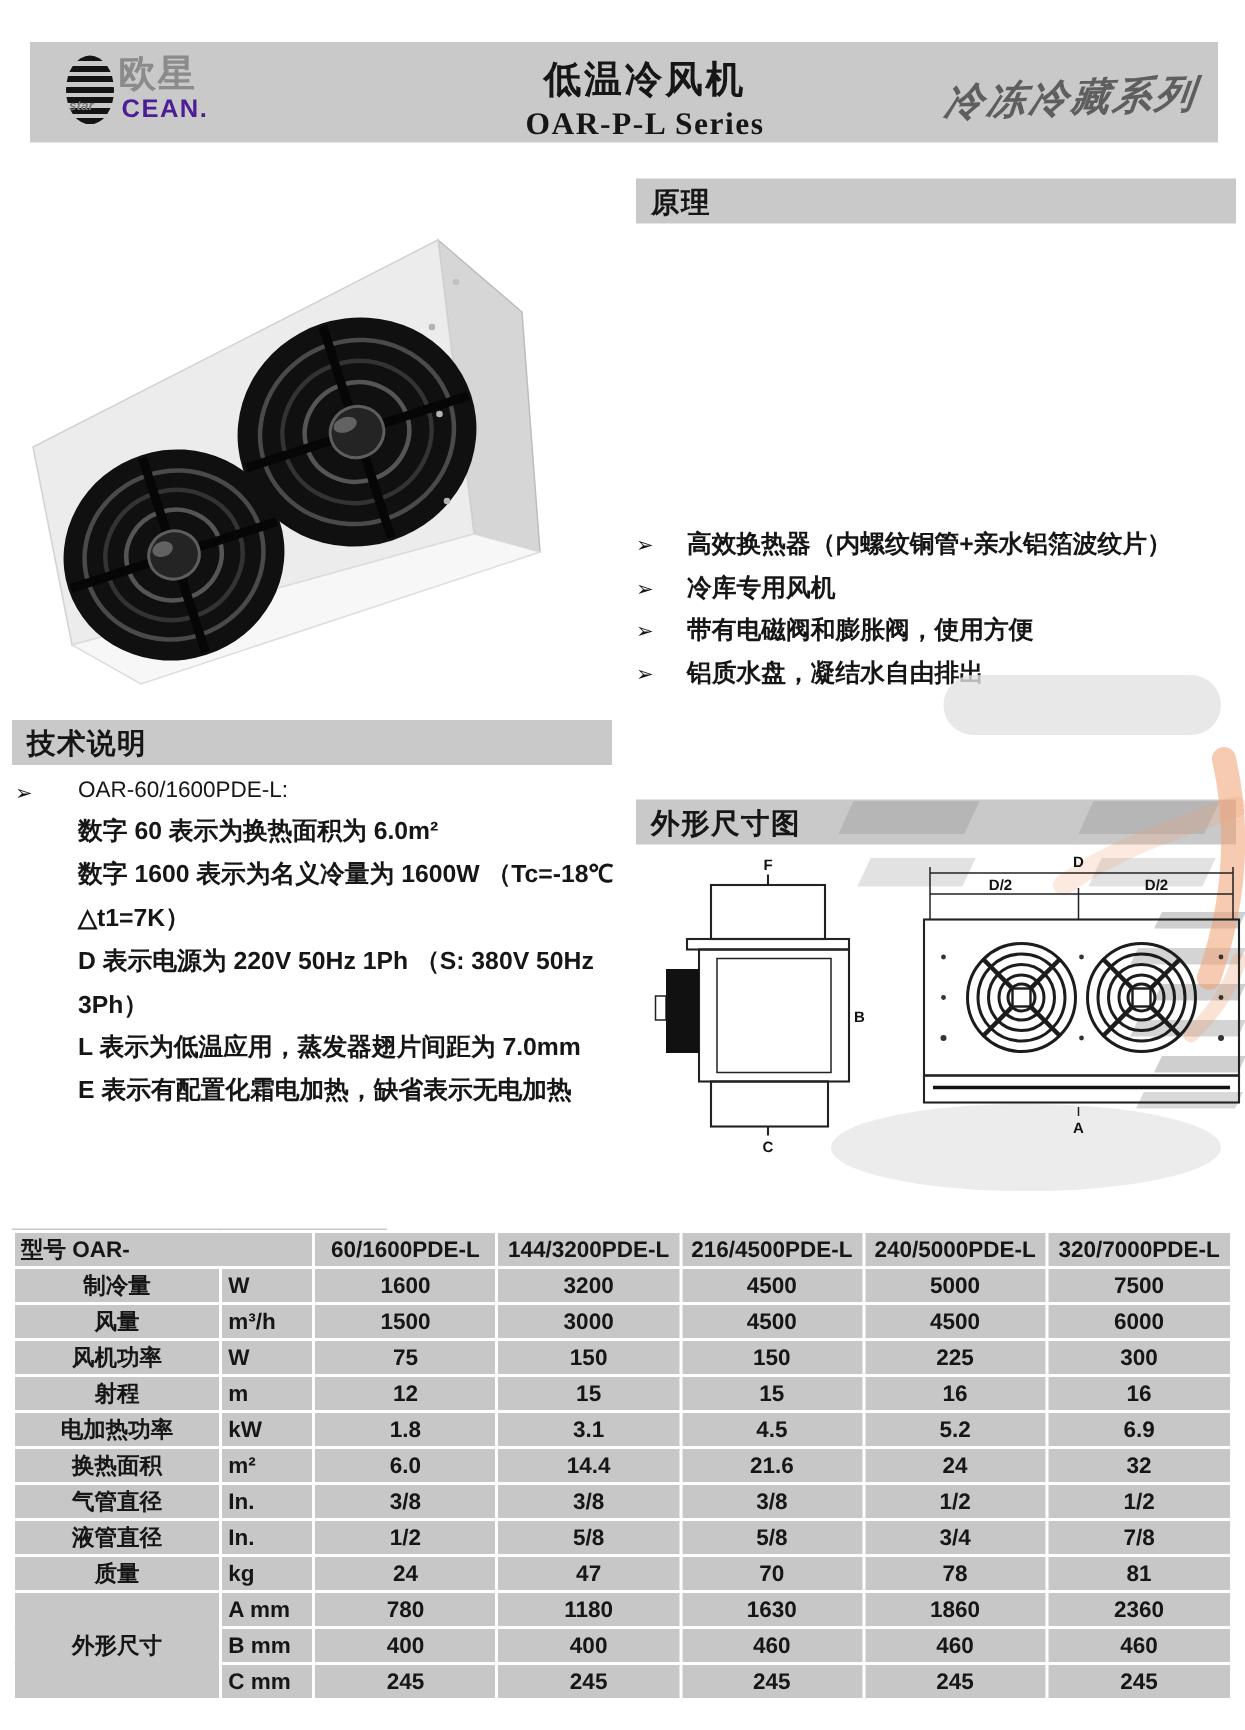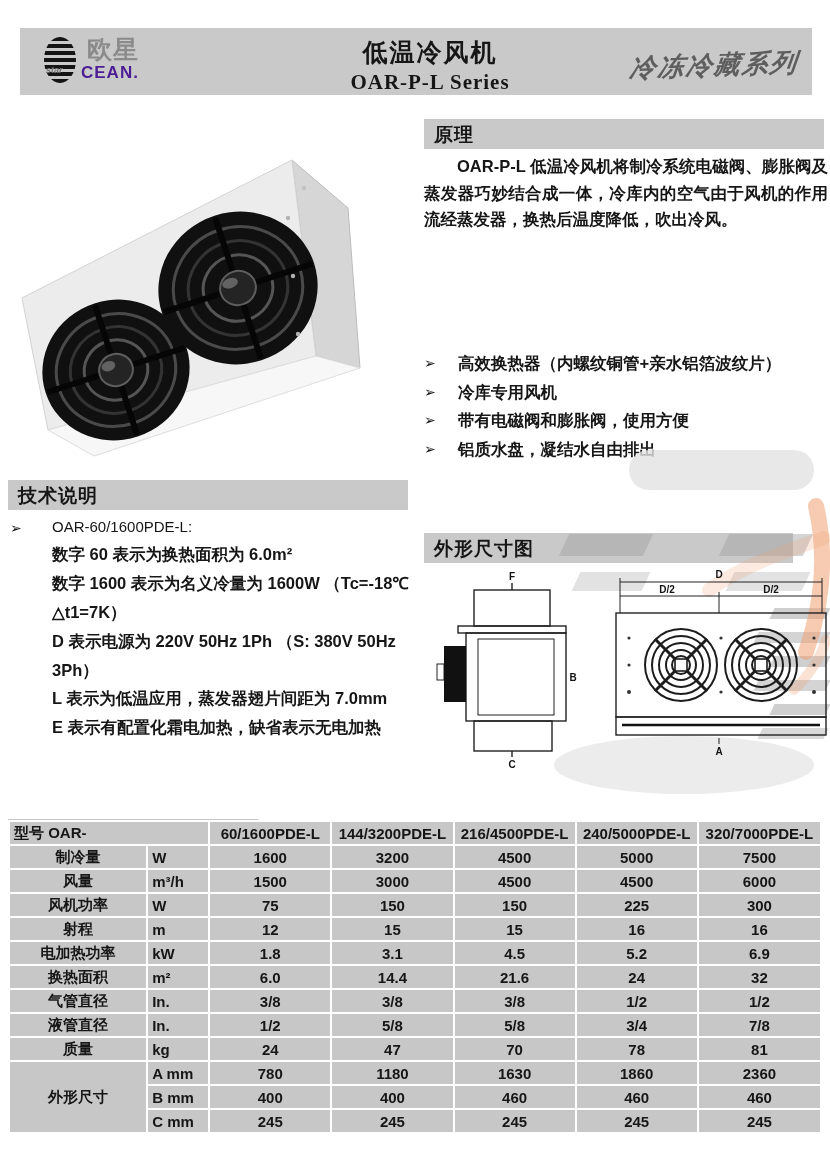--- a/index.html
+++ b/index.html
@@ -5,37 +5,37 @@
   html,body{margin:0;padding:0;background:#fff;}
   .page{position:relative;width:830px;height:1153px;background:#fff;overflow:hidden;
         font-family:"Liberation Sans",sans-serif;color:#161616;}
 
   
   .header-bar{position:absolute;left:20px;top:28px;width:792px;height:67px;background:#c9c9c9;z-index:1;}
   .logo{position:absolute;left:24px;top:9px;display:flex;align-items:flex-start;}
   .logo-o{position:relative;width:32px;height:46px;border-radius:50%;
           background:repeating-linear-gradient(180deg,#141414 0 4px,#c9c9c9 4px 7px);}
   .logo-star{position:absolute;left:2px;bottom:8px;font-size:9px;font-style:italic;color:#777;font-weight:700;}
-  .logo-texts{margin-left:3px;line-height:1;text-align:right;}
+  .logo-texts{margin-left:3px;line-height:1;}
   .logo-cn{font-size:25px;font-weight:700;color:#8b8b8b;letter-spacing:1px;}
   .logo-latin{font-size:17px;font-weight:900;color:#4c1d95;letter-spacing:1px;margin-top:2px;margin-left:2px;}
   .title-block{position:absolute;left:240px;top:8px;width:340px;text-align:center;}
   .title-cn{font-size:25px;font-weight:700;letter-spacing:2px;}
   .title-en{font-family:Liberation Serif, serif;font-size:21px;font-weight:700;margin-top:1px;letter-spacing:1px;}
   .series-callig{position:absolute;right:14px;top:20px;font-family:"DejaVu Serif",serif;
                  font-style:italic;font-weight:700;font-size:26px;color:#5e5e5e;
                  transform:skewX(-8deg) rotate(-2deg);letter-spacing:2px;}
 
   
   .sec-bar{position:absolute;background:#c9c9c9;height:30px;box-sizing:border-box;
            font-size:19px;font-weight:700;padding:3px 0 0 10px;letter-spacing:1px;z-index:1;}
   .bar-principle{left:424px;top:119px;width:400px;}
   .bar-features{left:424px;top:315px;width:404px;}
   .bar-tech{left:8px;top:480px;width:400px;}
-  .bar-dims{left:424px;top:533px;width:369px;}
+  .bar-dims{left:424px;top:533px;width:400px;}
   .bar-specs{left:8px;top:783px;width:250px;margin-top:36px;}
 
   
   .principle-body{position:absolute;left:424px;top:153px;width:404px;font-size:16.5px;
                   font-weight:700;line-height:1.62;text-indent:2em;text-align:justify;z-index:1;}
 
   
   .features-list{position:absolute;left:424px;top:353px;width:404px;z-index:1;}
   .bullet-row{display:flex;margin-bottom:8px;}
   .bullet-glyph{width:34px;flex:0 0 34px;font-size:14px;padding-top:2px;}
@@ -115,21 +115,20 @@
       <ellipse cx="234" cy="170" rx="18" ry="17" fill="#242424" stroke="#5e5e5e" stroke-width="2"></ellipse>
       <ellipse cx="228" cy="163" rx="8" ry="5" fill="#7d7d7d" opacity="0.7"></ellipse>
     </g>
     <circle cx="284" cy="100" r="2.2" fill="#b3b3b3"></circle>
     <circle cx="289" cy="158" r="2.2" fill="#b3b3b3"></circle>
     <circle cx="294" cy="216" r="2.2" fill="#b3b3b3"></circle>
     <circle cx="300" cy="70" r="2.2" fill="#c2c2c2"></circle>
   </svg>
 
   <div class="sec-bar bar-principle">原理</div>
-  <div class="principle-body">OAR-P-L 低温冷风机将制冷系统电磁阀、膨胀阀及蒸发器巧妙结合成一体，冷库内的空气由于风机的作用流经蒸发器，换热后温度降低，吹出冷风。</div>
 
   <div class="features-list">
       <div class="bullet-row">
         <span class="bullet-glyph">➢</span>
         <span class="bullet-text">高效换热器（内螺纹铜管+亲水铝箔波纹片）</span>
       </div>
       <div class="bullet-row">
         <span class="bullet-glyph">➢</span>
         <span class="bullet-text">冷库专用风机</span>
       </div>

